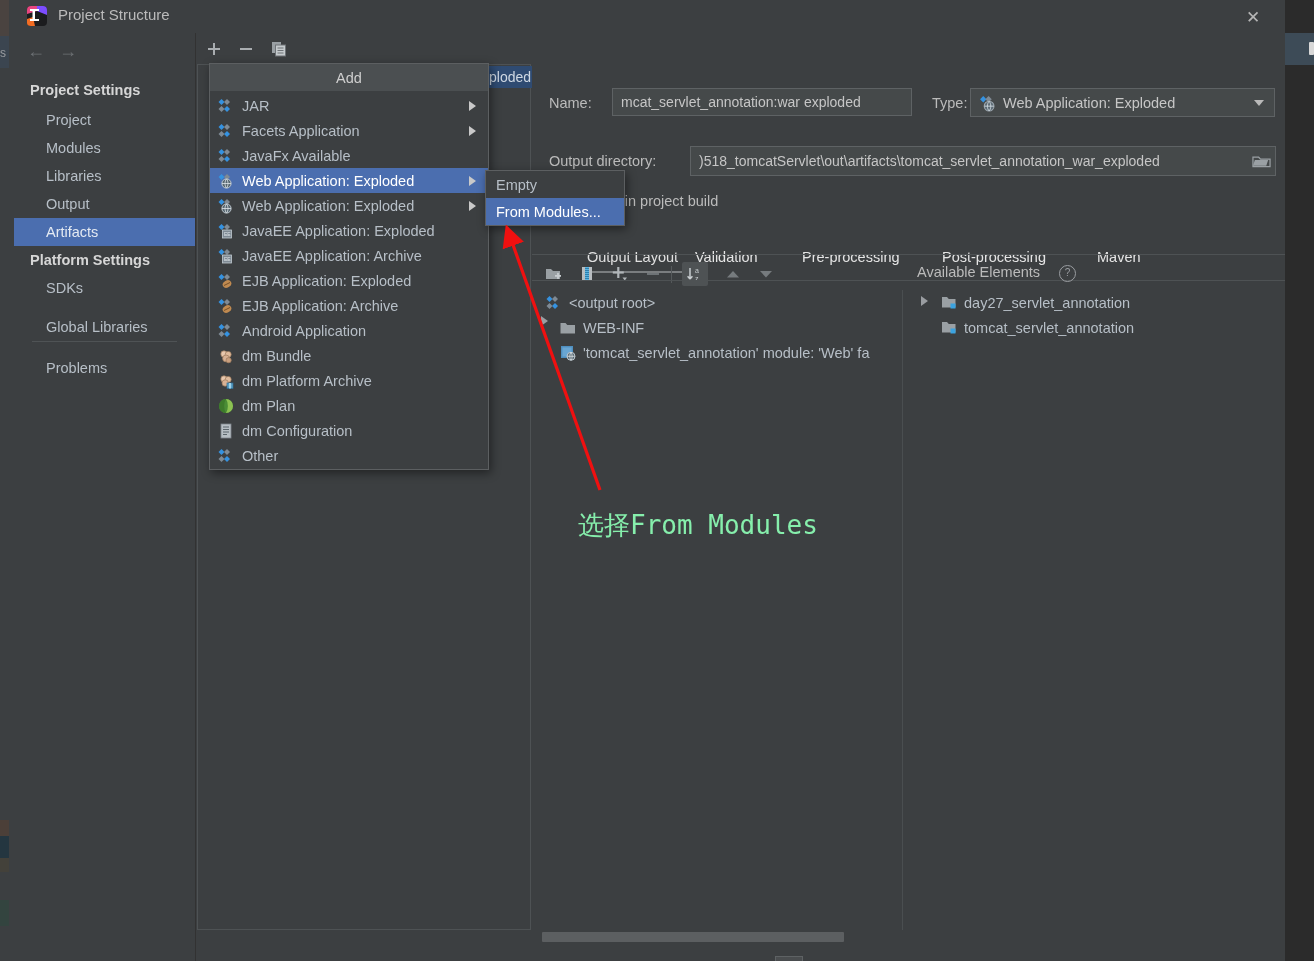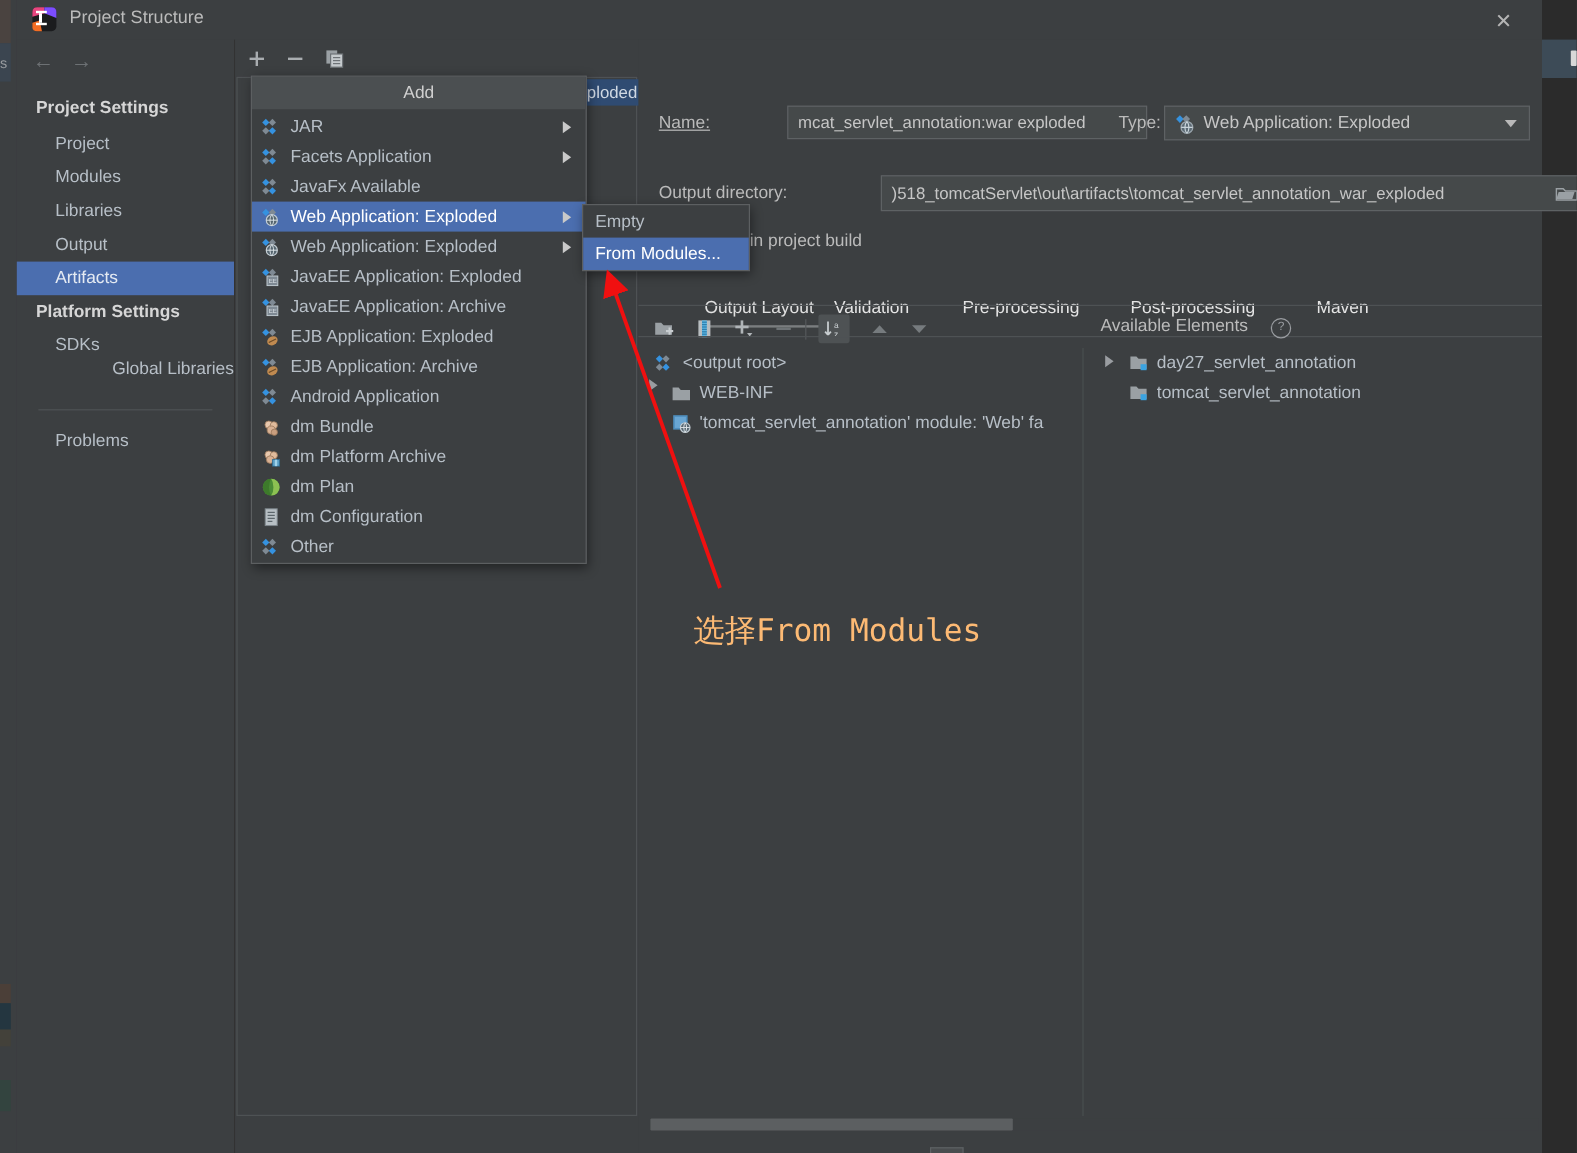--- a/index.html
+++ b/index.html
@@ -132,21 +132,20 @@
   .field-label {
     position:absolute; font-size:14.5px; color:#bbbbbb;
   }
   .text-input {
     position:absolute;
     background:#45494a; border:1px solid #5e6264;
     color:#c6c6c6; font-size:14px;
     padding:4px 8px; box-sizing:border-box;
     display:flex; align-items:center;
     font-family:"Liberation Sans", sans-serif;
-    margin-left:44px;
   }
   .combo {
     position:absolute;
     background:#45494a; border:1px solid #5e6264;
     color:#c6c6c6; font-size:14.5px;
     box-sizing:border-box;
     display:flex; align-items:center;
   }
   .combo .arrow {
     position:absolute; right:10px; top:50%; transform:translateY(-50%);
@@ -271,21 +270,21 @@
   .hidden-artifact {
     position:absolute; left:475px; top:66px; width:43px; height:22px;
     background:#2f4b72; color:#cfd8e3; font-size:14px;
     display:flex; align-items:center;
   }
 
   
   .annotation-svg { position:absolute; left:0; top:0; width:1314px; height:961px; pointer-events:none; }
   .annotation-text {
     position:absolute; left:578px; top:508px;
-    color:#fdba74; font-size:26px;
+    color:#86efac; font-size:26px;
     font-family:"DejaVu Sans Mono", monospace;
     white-space:nowrap;
   }
 </style>
 </head>
 <body>
 
 <div id="root">
 
   <div class="bg-left-strip">
@@ -346,21 +345,21 @@
           <span>Output</span>
         </div>
       <div class="side-item selected" style="top:185px;">
           <span>Artifacts</span>
         </div>
 
       <div class="side-group" style="top:213px;">Platform Settings</div>
       <div class="side-item" style="top:241px;">
           <span>SDKs</span>
         </div>
-      <div class="side-item" style="top:261px;justify-content:flex-end;">
+      <div class="side-item" style="top:280px;">
           <span>Global Libraries</span>
         </div>
 
       <div class="side-sep" style="top:308px;"></div>
       <div class="side-item" style="top:315px;align-items:flex-end;">
           <span>Problems</span>
         </div>
     </div>
 
     <div class="artifacts-panel">
@@ -385,21 +384,21 @@
             <rect x="6.5" y="11.5" width="6" height="1" fill="#6e7377"></rect>
           </svg>
         </div>
       </div>
       <div class="art-list"></div>
 
     </div>
 
     <div class="content">
 
-      <div class="field-label" style="left:17px; top:62px;text-decoration:underline;">
+      <div class="field-label" style="left:17px; top:62px;">
         <span>Name:</span>
       </div>
       <div class="text-input" style="left:80px; top:55px; width:300px; height:28px;">
         <span>mcat_servlet_annotation:war exploded</span>
       </div>
 
       <div class="field-label" style="left:400px; top:62px;">Type:</div>
       <div class="combo" style="left:438px; top:55px; width:305px; height:29px; padding-left:32px;">
         <svg style="position:absolute;left:8px;top:6px;" width="17" height="17" viewBox="0 0 16 16">
           <path d="M4 1 L7 4 L4 7 L1 4 Z" fill="#3592e0"></path>

